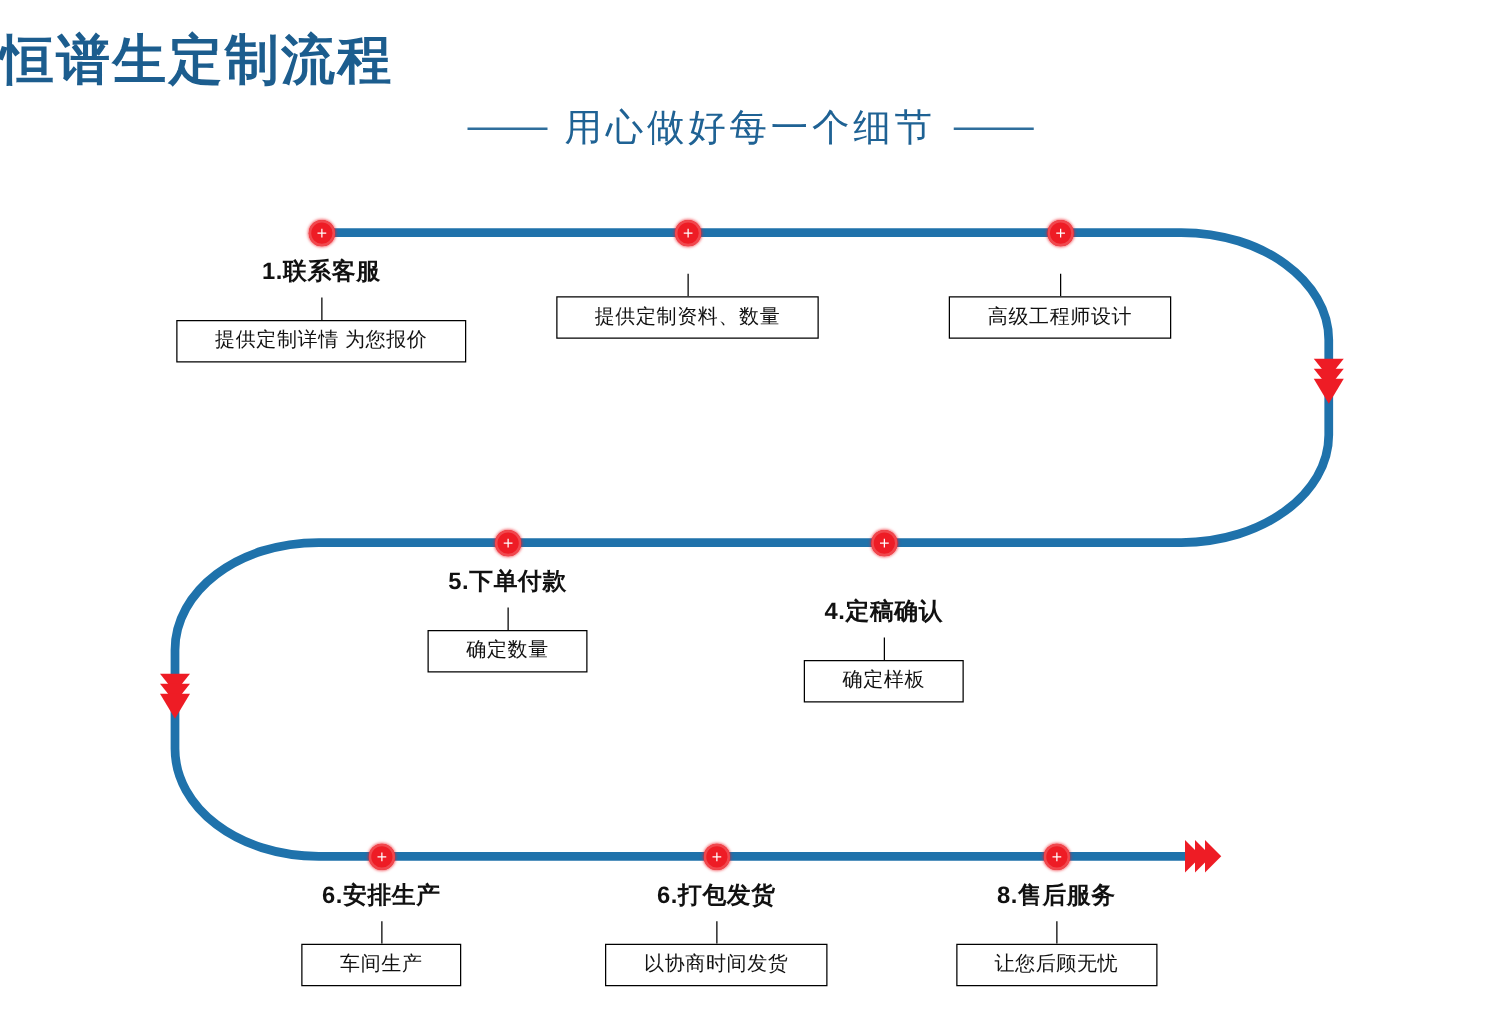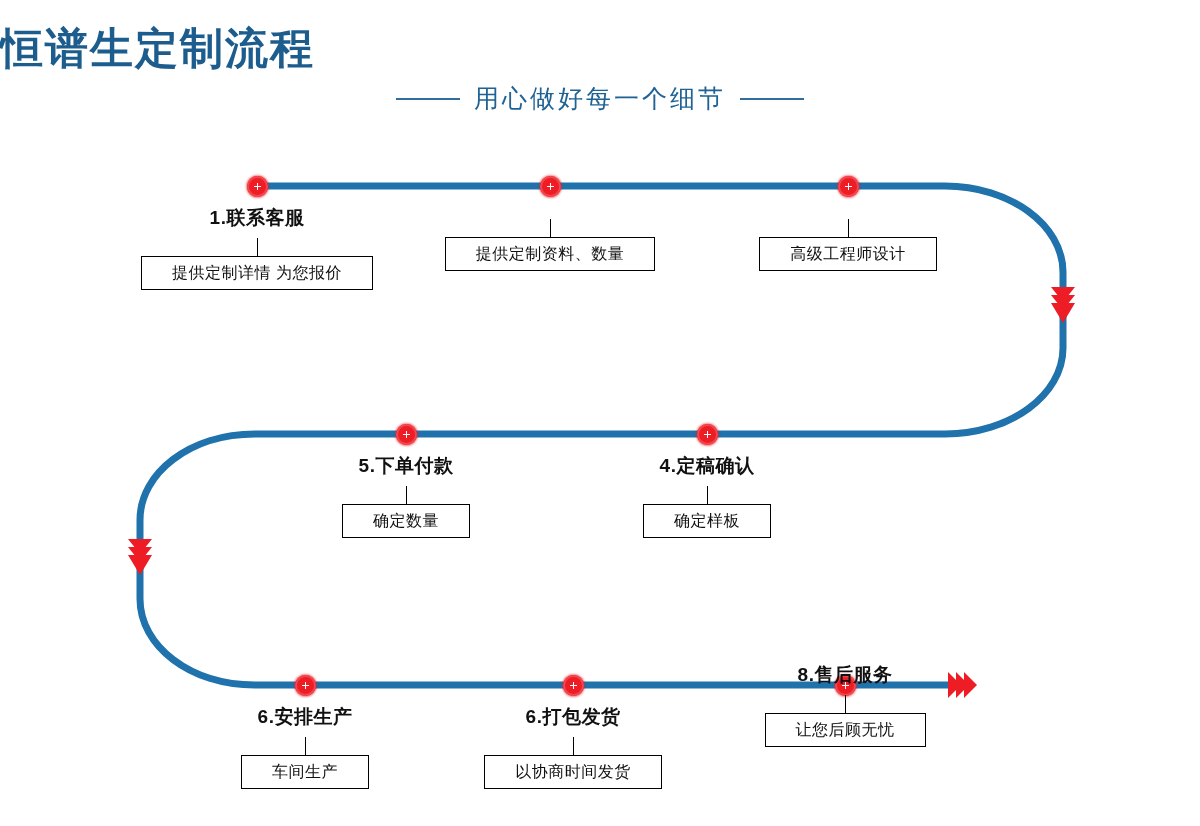--- a/index.html
+++ b/index.html
@@ -40,21 +40,21 @@
     justify-content: center;
     gap: 14px;
   }
   .sub-rule {
     display: block;
     width: 64px;
     height: 0;
     border-top: 2px solid #2f6e9c;
   }
   #subtitle {
-    font-size: 25px;
+    font-size: 30px;
     color: #1f6294;
     letter-spacing: 3px;
     white-space: nowrap;
   }
 
   
   #flow {
     position: absolute;
     top: 0; left: 0;
     width: 1200px;
@@ -212,21 +212,21 @@
         <span class="plus"></span>
       </div>
       <div class="step" style="left: 406px; top: 456px;">
         <div class="step-title">5.下单付款</div>
         <div class="step-tick"></div>
         <div><div class="step-box">确定数量</div></div>
       </div>
       <div class="node" style="left: 707px; top: 434px;">
         <span class="plus"></span>
       </div>
-      <div class="step" style="left: 707px; top: 456px;">
+      <div class="step" style="left: 707px; top: 480px;">
         <div class="step-title">4.定稿确认</div>
         <div class="step-tick"></div>
         <div><div class="step-box">确定样板</div></div>
       </div>
       <div class="node" style="left: 305px; top: 685px;">
         <span class="plus"></span>
       </div>
       <div class="step" style="left: 305px; top: 707px;">
         <div class="step-title">6.安排生产</div>
         <div class="step-tick"></div>
@@ -236,19 +236,19 @@
         <span class="plus"></span>
       </div>
       <div class="step" style="left: 573px; top: 707px;">
         <div class="step-title">6.打包发货</div>
         <div class="step-tick"></div>
         <div><div class="step-box">以协商时间发货</div></div>
       </div>
       <div class="node" style="left: 845px; top: 685px;">
         <span class="plus"></span>
       </div>
-      <div class="step" style="left: 845px; top: 665px;">
+      <div class="step" style="left: 845px; top: 707px;">
         <div class="step-title">8.售后服务</div>
         <div class="step-tick"></div>
         <div><div class="step-box">让您后顾无忧</div></div>
       </div>
     </div>
 </div>
 
 </body></html>

